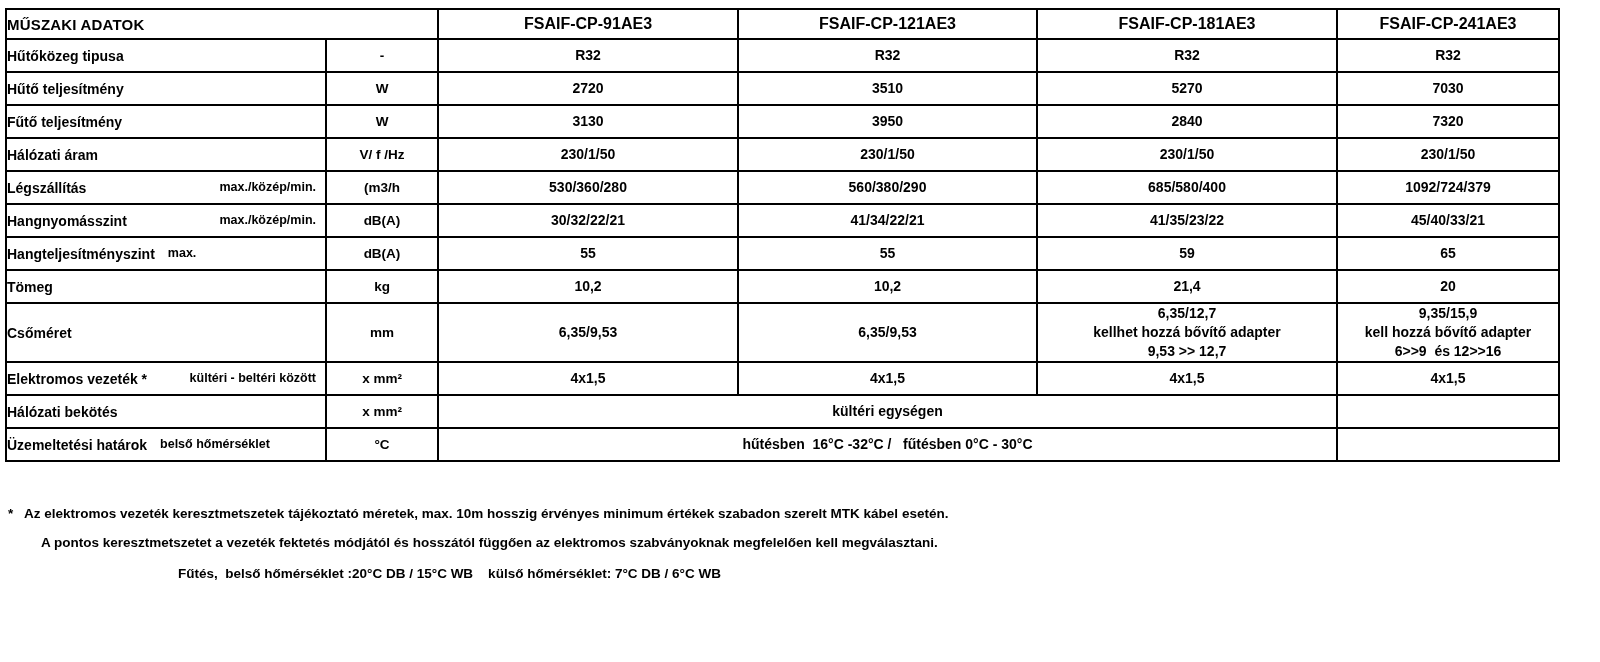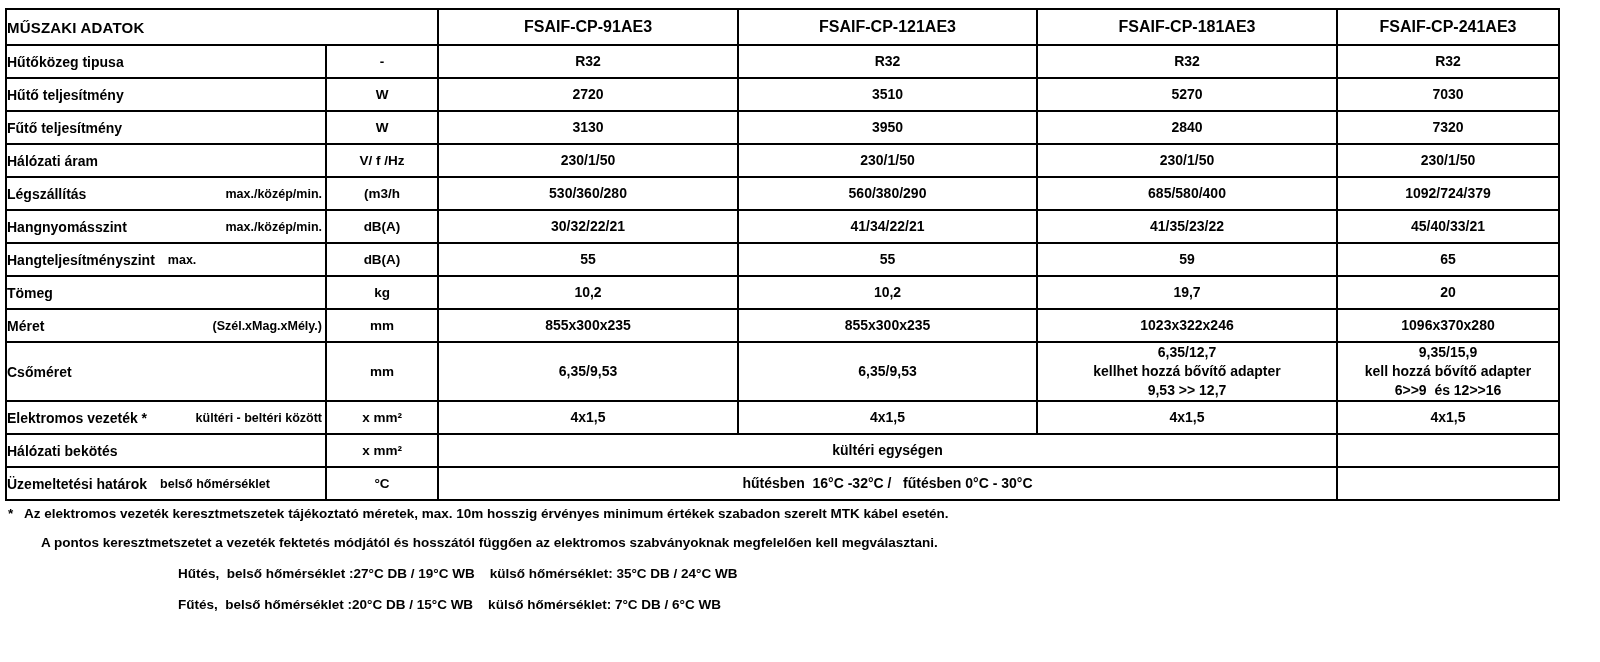--- a/index.html
+++ b/index.html
@@ -9,31 +9,31 @@
     -webkit-font-smoothing:antialiased;
   }
   .spec-table{
     position:absolute;left:5px;top:8px;width:1553px;
     border-collapse:collapse;table-layout:fixed;
     border:2px solid #000;
   }
   .spec-table th,.spec-table td{
     border:2px solid #000;padding:0;overflow:hidden;vertical-align:middle;
   }
-  .spec-table thead tr{height:36px;}
+  .spec-table thead tr{height:30px;}
   .spec-table tbody tr{height:33px;}
   .title-cell{
     text-align:left;padding-left:7px;font-size:15px;letter-spacing:.2px;
   }
   .model-cell{text-align:center;font-size:16px;}
   .label-cell{padding:0 4px 0 7px;font-size:14px;}
-  .label-flex{display:flex;align-items:center;width:100%;}
+  .label-flex{display:flex;align-items:flex-start;width:100%;}
   .row-label{white-space:nowrap;}
   .sublabel{font-size:12.5px;white-space:nowrap;}
-  .sublabel.right{margin-left:auto;padding-right:3px;}
+  .sublabel.right{margin-left:auto;padding-right:9px;}
   .sublabel.inline{margin-left:13px;}
   .unit-cell{text-align:center;font-size:13.5px;white-space:pre;}
   .value-cell{
     text-align:center;font-size:14px;line-height:19px;white-space:pre-wrap;
   }
   .empty-cell{background:#fff;}
   .notes{position:absolute;left:8px;top:506px;font-size:13.5px;}
   .note-line{white-space:pre;line-height:16px;}
   .footnote-1{display:flex;}
   .footnote-1 .marker{width:16px;flex:0 0 16px;}
@@ -154,35 +154,22 @@
         </tr>
         <tr>
           <td class="label-cell">
             <div class="label-flex">
               <span class="row-label">Tömeg</span>
             </div>
           </td>
           <td class="unit-cell">kg</td>
           <td class="value-cell">10,2</td>
           <td class="value-cell">10,2</td>
-          <td class="value-cell">19,7</td>
+          <td class="value-cell">21,4</td>
           <td class="value-cell">20</td>
-        </tr>
-        <tr>
-          <td class="label-cell">
-            <div class="label-flex">
-              <span class="row-label">Méret</span>
-              <span class="sublabel right">(Szél.xMag.xMély.)</span>
-            </div>
-          </td>
-          <td class="unit-cell">mm</td>
-          <td class="value-cell">855x300x235</td>
-          <td class="value-cell">855x300x235</td>
-          <td class="value-cell">1023x322x246</td>
-          <td class="value-cell">1096x370x280</td>
         </tr>
         <tr>
           <td class="label-cell">
             <div class="label-flex">
               <span class="row-label">Csőméret</span>
             </div>
           </td>
           <td class="unit-cell">mm</td>
           <td class="value-cell">6,35/9,53</td>
           <td class="value-cell">6,35/9,53</td>
@@ -229,17 +216,16 @@
         </tr>
       </tbody>
   </table>
 
   <div class="notes">
     <div class="note-line footnote-1">
       <span class="marker">*</span>
       <span>Az elektromos vezeték keresztmetszetek tájékoztató méretek, max. 10m hosszig érvényes minimum értékek szabadon szerelt MTK kábel esetén.</span>
     </div>
     <div class="note-line footnote-2">A pontos keresztmetszetet a vezeték fektetés módjától és hosszától függően az elektromos szabványoknak megfelelően kell megválasztani.</div>
-    <div class="note-line condition">Hűtés,  belső hőmérséklet :27°C DB / 19°C WB    külső hőmérséklet: 35°C DB / 24°C WB</div>
     <div class="note-line condition">Fűtés,  belső hőmérséklet :20°C DB / 15°C WB    külső hőmérséklet: 7°C DB / 6°C WB</div>
   </div>
 
 </div>
 
 </body></html>

